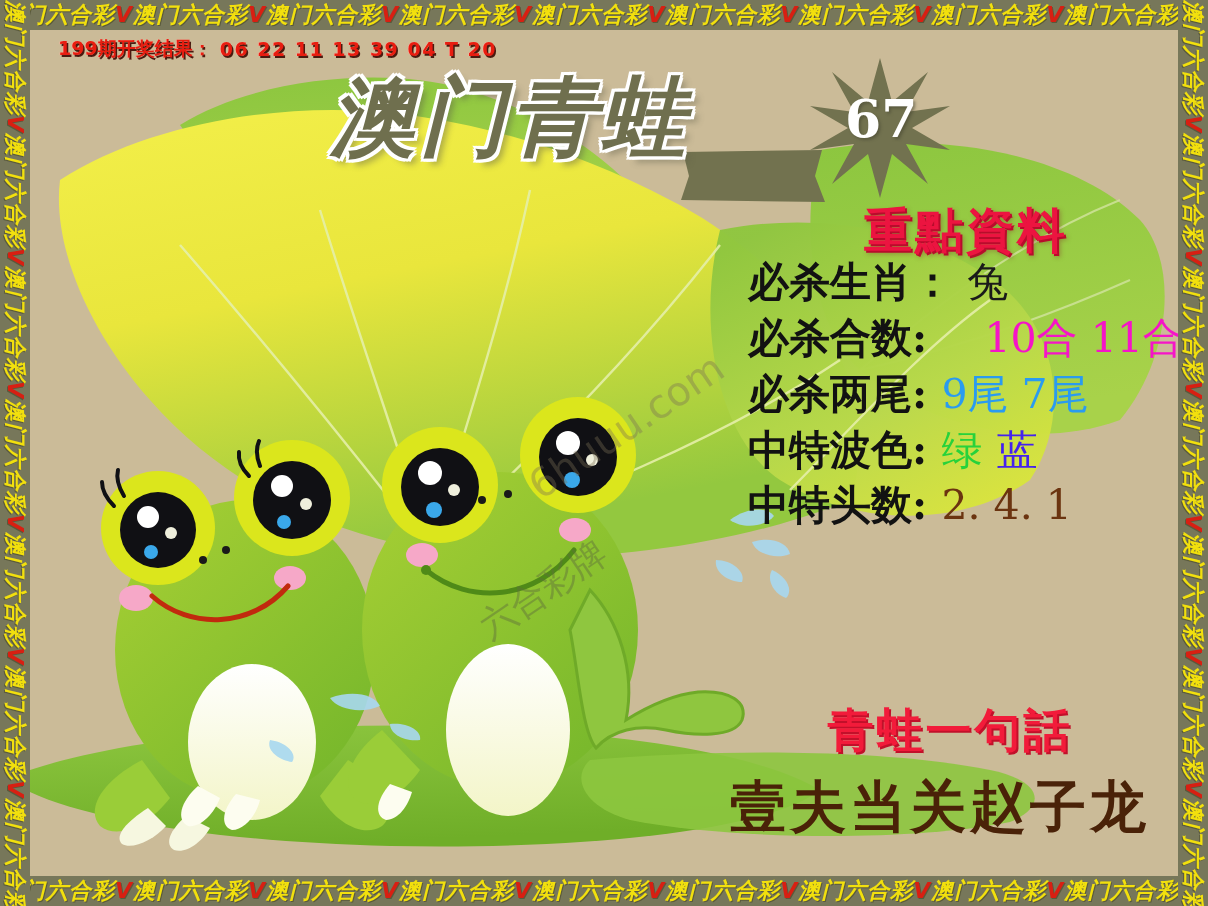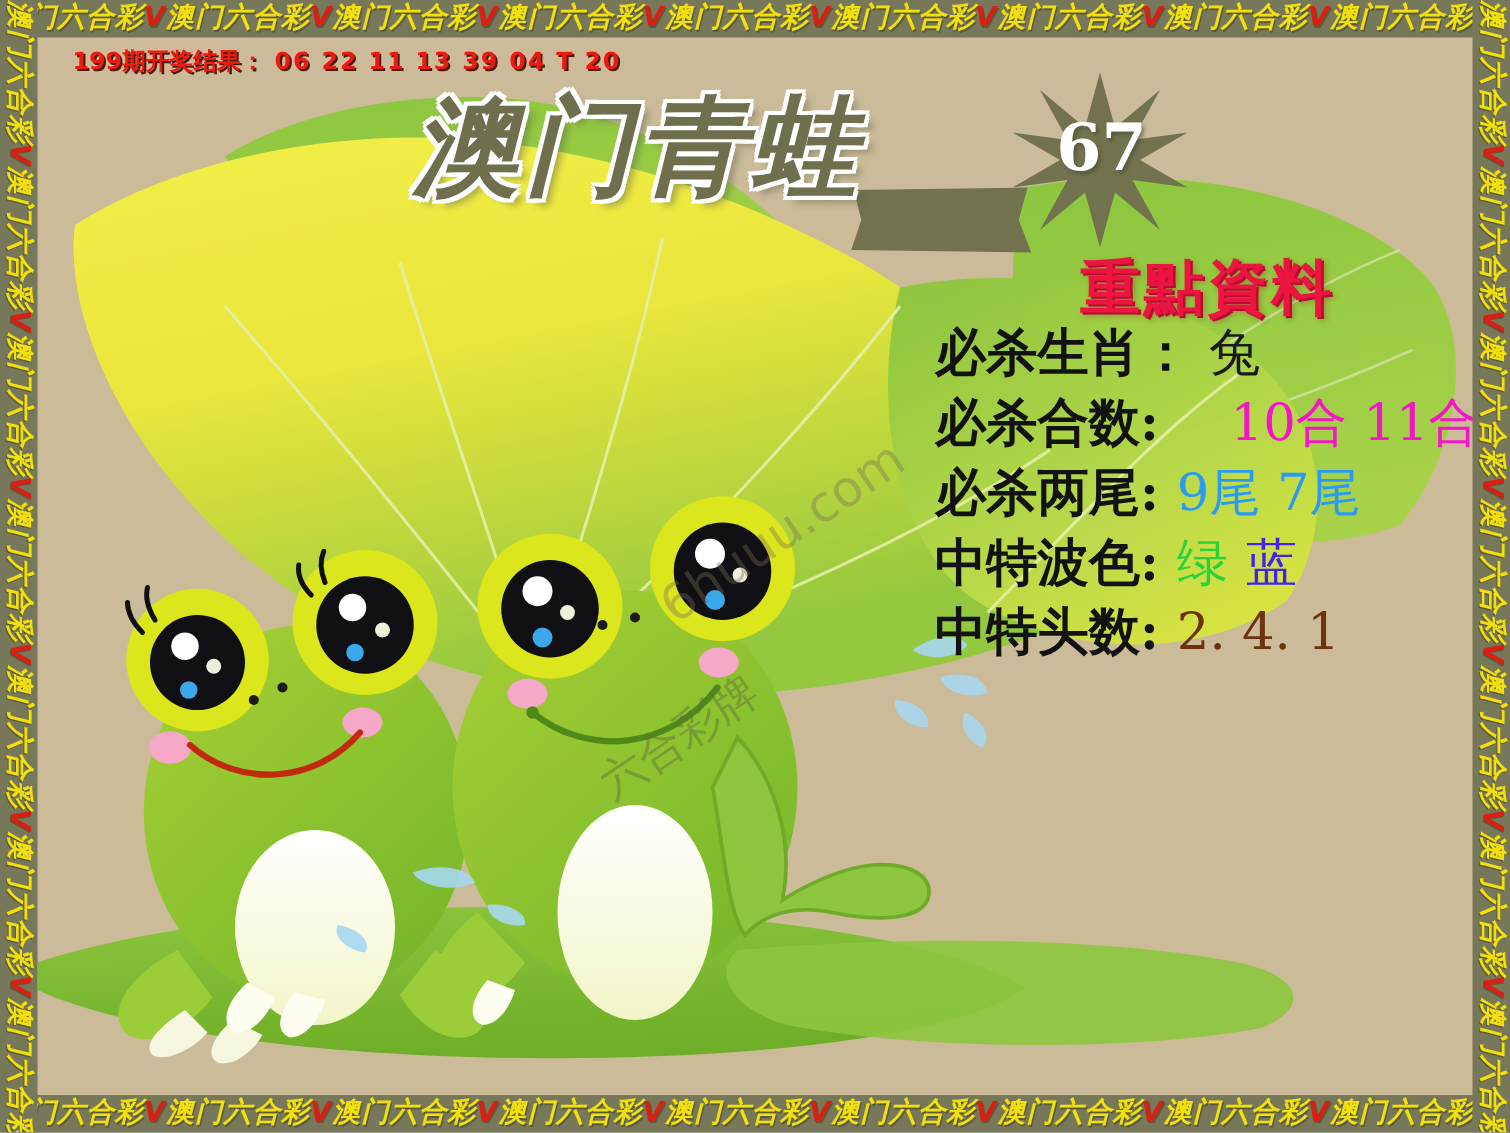--- a/index.html
+++ b/index.html
@@ -326,20 +326,22 @@
       <span class="val val-green">绿</span>
       <span class="val val-indigo">蓝</span>
     </div>
 
     <div class="row">
       <span class="lbl">中特头数:</span>
       <span class="val val-sepia">2. 4. 1</span>
     </div>
   </div>
 
+  <div id="phrase-title">青蛙一句話</div>
+  <div id="phrase-body">壹夫当关赵子龙</div>
 
   <div class="bd bd-top">
       <div class="bd-strip">澳门六合彩<span class="v">V</span>澳门六合彩<span class="v">V</span>澳门六合彩<span class="v">V</span>澳门六合彩<span class="v">V</span>澳门六合彩<span class="v">V</span>澳门六合彩<span class="v">V</span>澳门六合彩<span class="v">V</span>澳门六合彩<span class="v">V</span>澳门六合彩<span class="v">V</span>澳门六合彩澳门六合彩澳门六合彩澳门六合彩澳门六合彩澳门六合彩澳门六合彩</div>
     </div>
   <div class="bd bd-bottom">
       <div class="bd-strip">澳门六合彩<span class="v">V</span>澳门六合彩<span class="v">V</span>澳门六合彩<span class="v">V</span>澳门六合彩<span class="v">V</span>澳门六合彩<span class="v">V</span>澳门六合彩<span class="v">V</span>澳门六合彩<span class="v">V</span>澳门六合彩<span class="v">V</span>澳门六合彩<span class="v">V</span>澳门六合彩澳门六合彩澳门六合彩澳门六合彩澳门六合彩澳门六合彩澳门六合彩</div>
     </div>
   <div class="bd bd-left">
       <div class="bd-strip">澳门六合彩<span class="v">V</span>澳门六合彩<span class="v">V</span>澳门六合彩<span class="v">V</span>澳门六合彩<span class="v">V</span>澳门六合彩<span class="v">V</span>澳门六合彩<span class="v">V</span>澳门六合彩澳门六合彩澳门六合彩澳门六合彩澳门六合彩澳门六合彩澳门六合彩澳门六合彩澳门六合彩澳门六合彩</div>
     </div>

